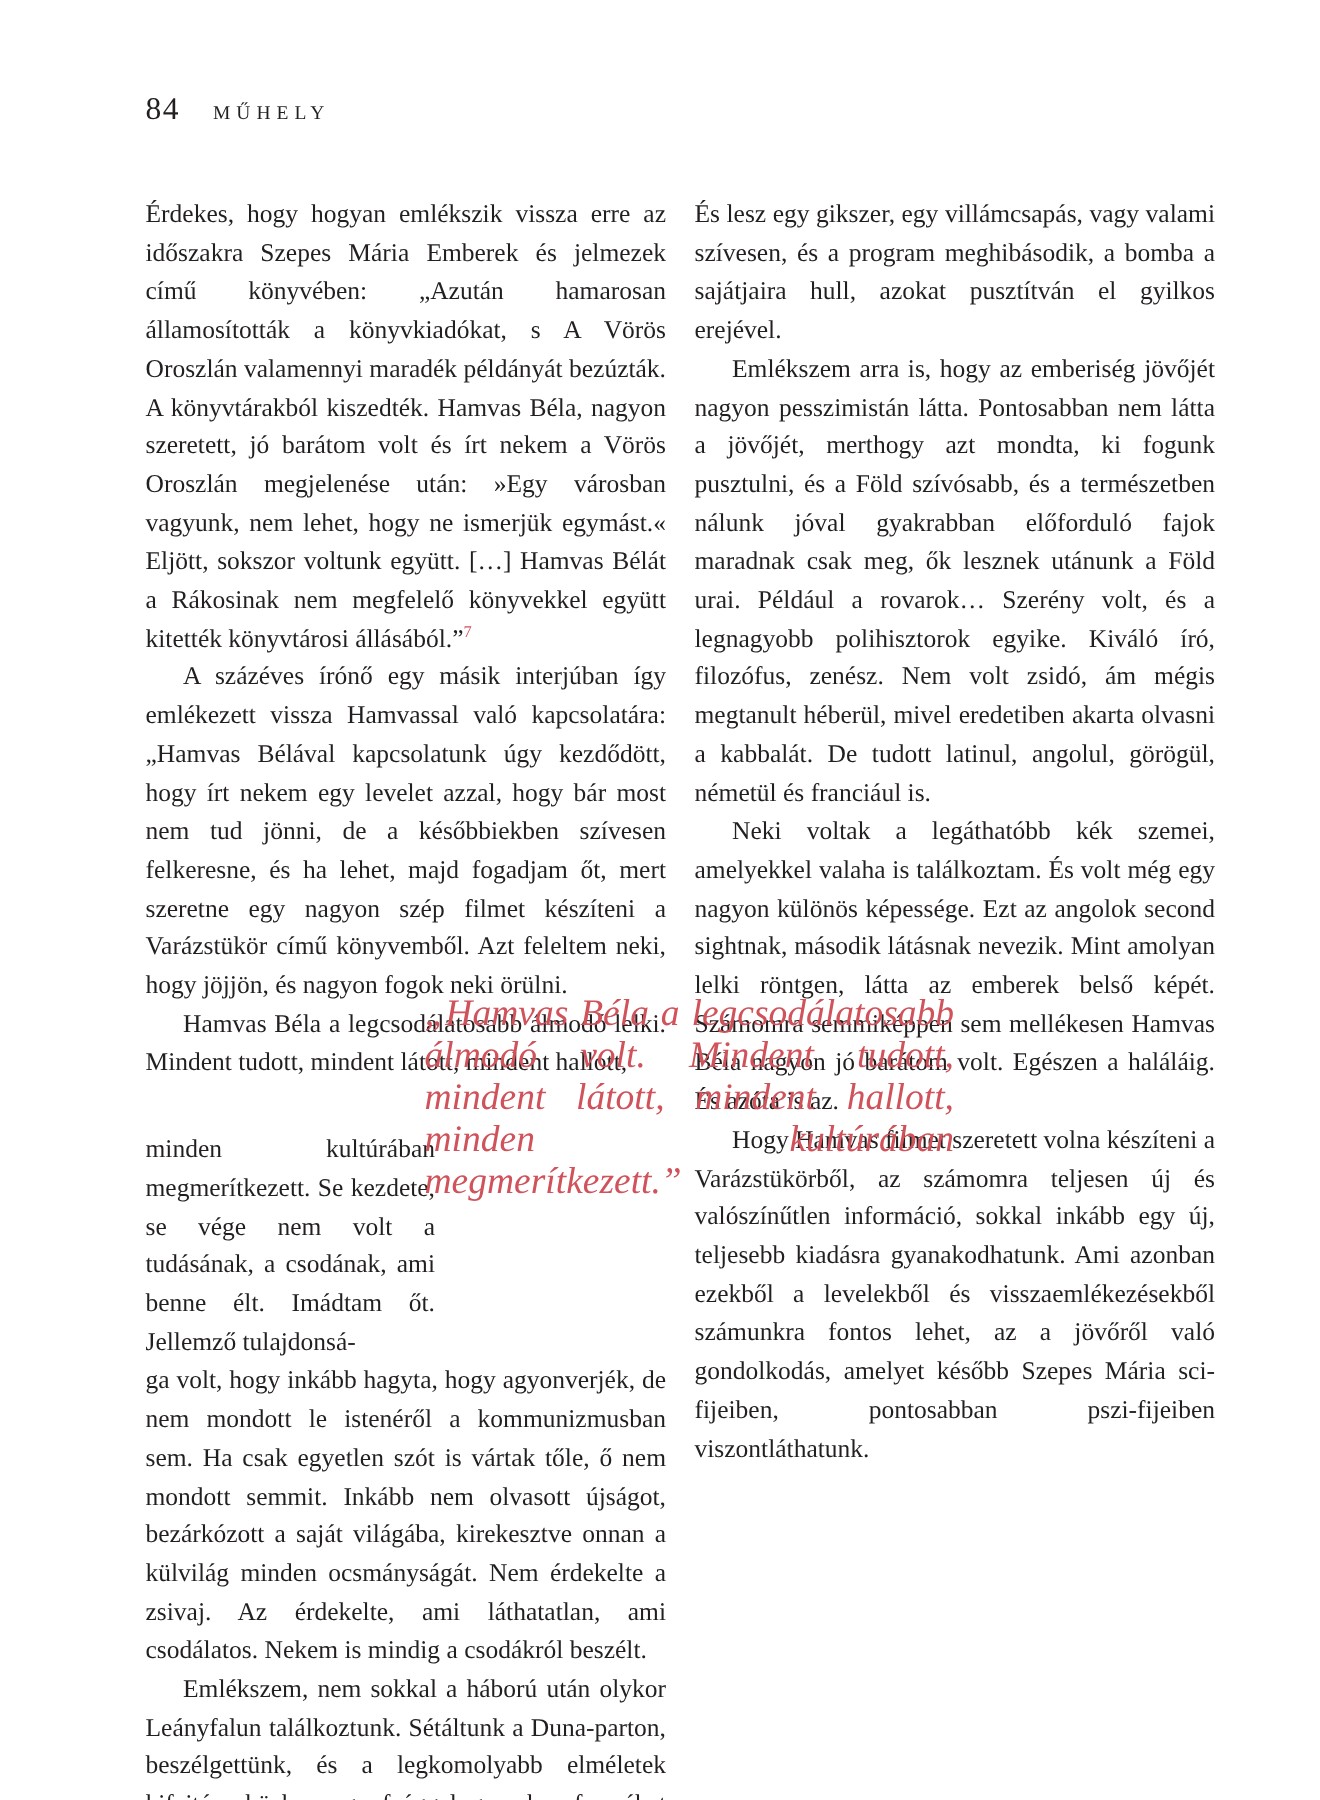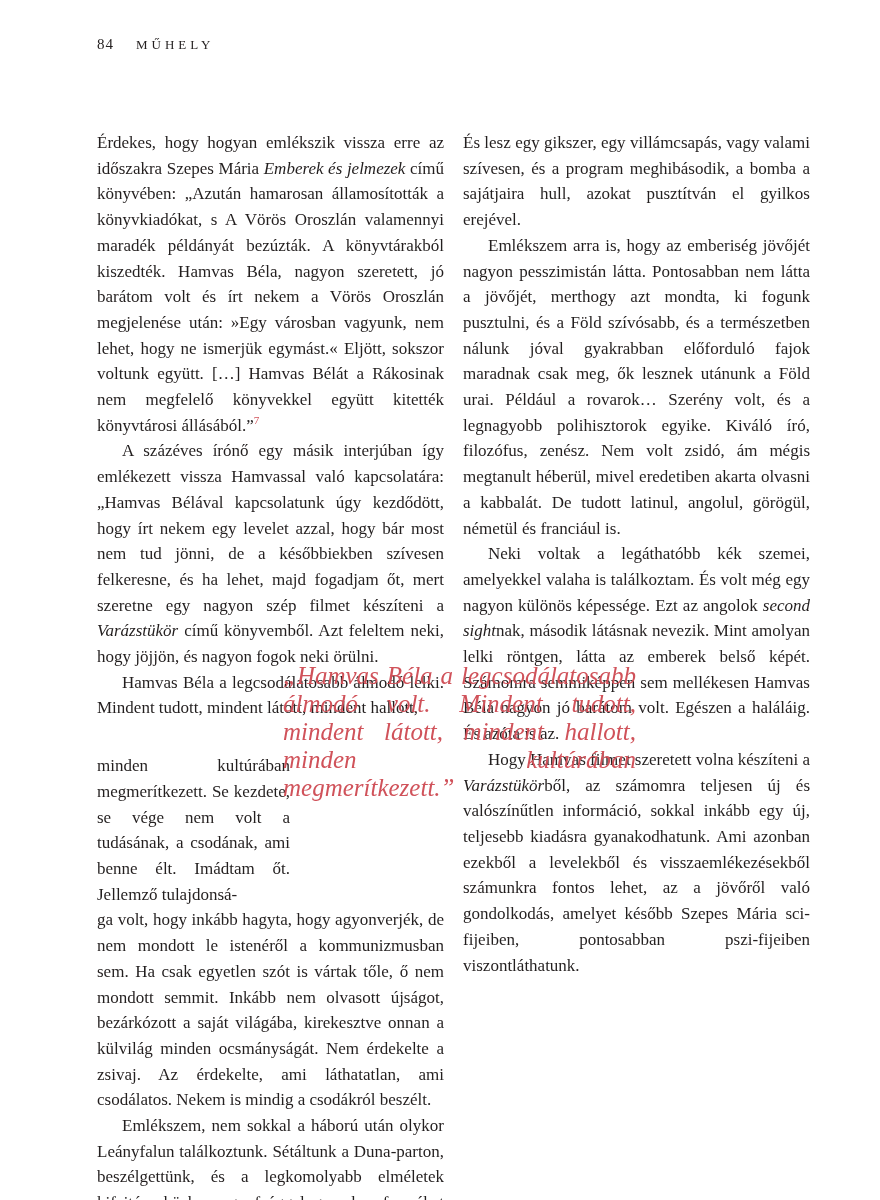--- a/index.html
+++ b/index.html
@@ -15,21 +15,21 @@
     margin:0 auto;
     font-family:"Liberation Serif","DejaVu Serif",serif;
     color:var(--ink);
     overflow:hidden;
   }
   .page-header{
     position:absolute;left:97px;top:36px;
     display:flex;align-items:baseline;gap:22px;
   }
   .page-number{
-    font-size:15px;letter-spacing:1px;
+    font-size:21px;letter-spacing:1px;margin-top:24px;
   }
   .section-title{
     font-size:13px;
     letter-spacing:4px;
   }
   .columns{
     position:absolute;left:97px;top:130px;
     width:713px;
     display:flex;gap:19px;
   }
@@ -39,21 +39,21 @@
     line-height:25.7px;
   }
   .para{
     margin:0;
     text-align:justify;
     text-justify:inter-word;
   }
   .para.indent{text-indent:25px;}
   .para.narrow{width:193px;margin-top:32px;}
   .para.narrow-right{width:188px;margin-left:159px;}
-  .it{font-style:italic;}
+  .it{}
   .sup{
     color:var(--accent);
     font-size:11px;
     vertical-align:super;
     line-height:0;
   }
   .pull-quote{
     position:absolute;
     left:283px;top:631px;
     width:353px;

